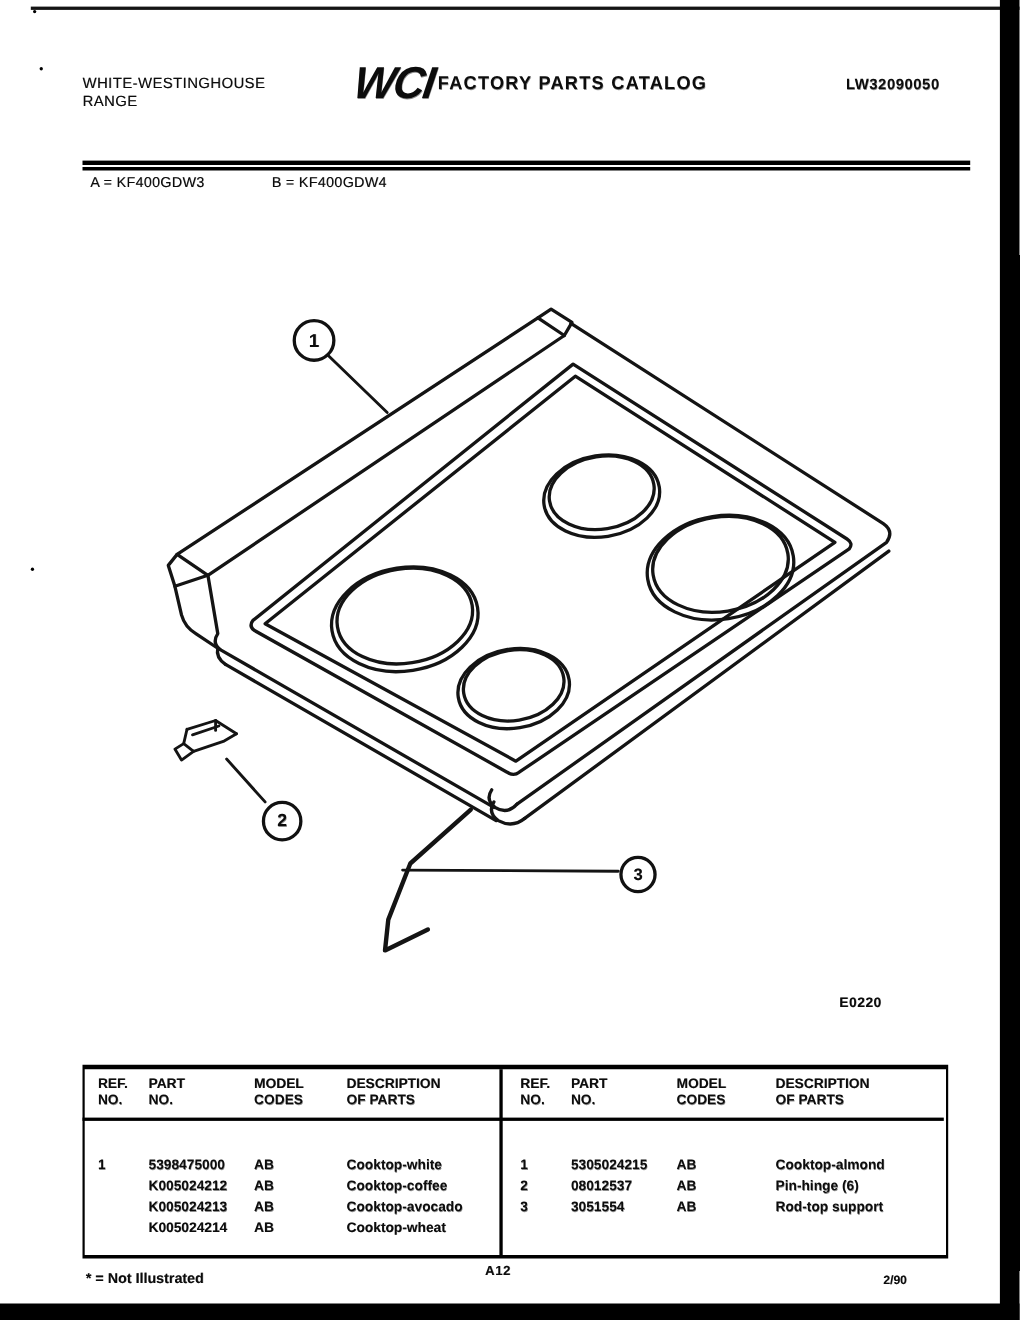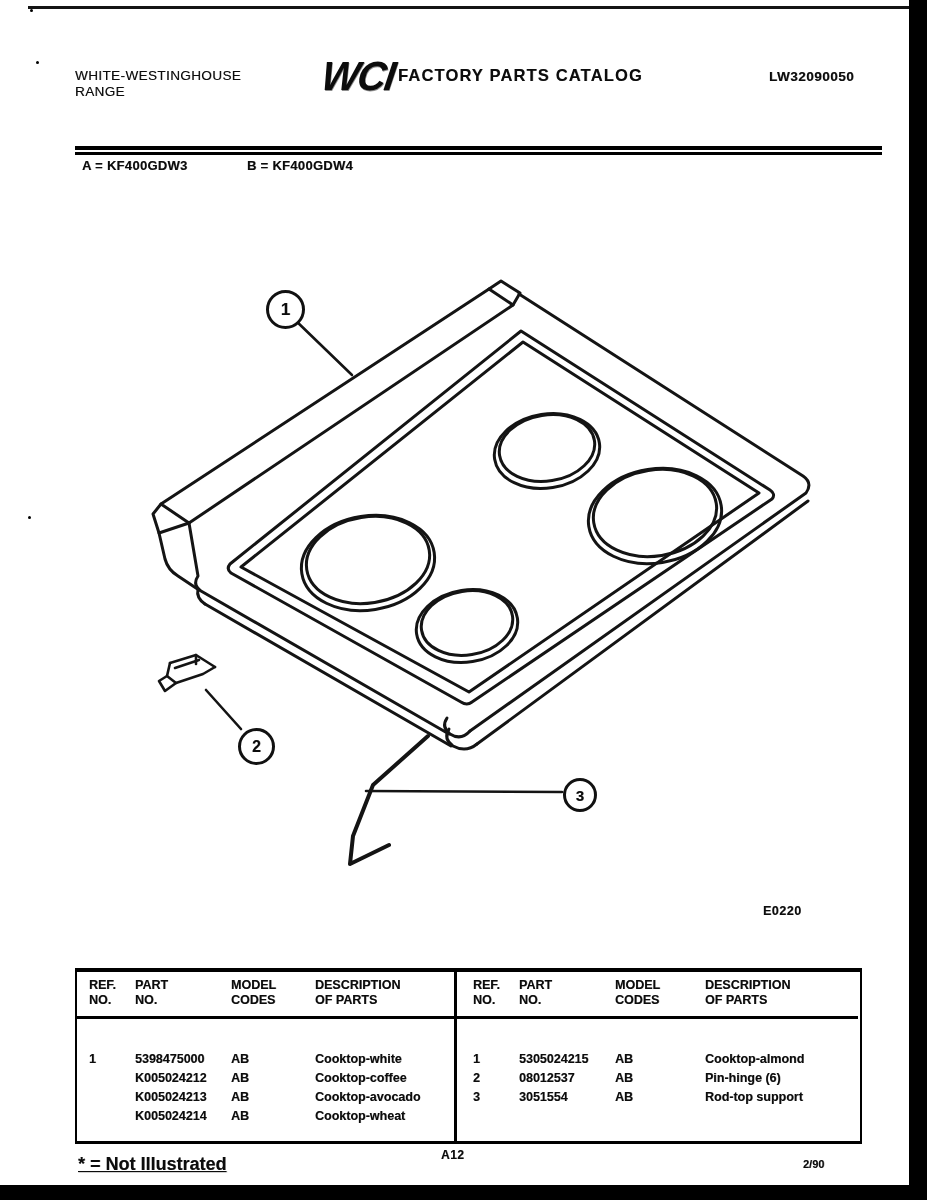--- a/index.html
+++ b/index.html
@@ -18,21 +18,21 @@
 
   
   .brand { left:75px; top:68px; font-size:13.5px; font-weight:normal; line-height:16px; letter-spacing:.4px; }
   .wci-logo { left:322px; top:54px; font-size:40px; font-weight:bold; font-style:italic;
               transform:skewX(-8deg) scaleY(1.02); letter-spacing:-2px; }
   .catalog-title { left:398px; top:66px; font-size:17px; font-weight:bold; letter-spacing:1.2px;
                    transform:scaleX(.97); transform-origin:left; }
   .doc-number { left:729px; top:69px; font-size:13.5px; font-weight:bold; letter-spacing:.5px;padding-left:40px; }
   .header-rule { left:75px; top:146px; width:807px; height:9px;
                  background:linear-gradient(#000 0 4px, #fff 4px 6px, #000 6px 9px); }
-  .models { left:82px; top:158px; font-size:13px; font-weight:bold; letter-spacing:.3px;text-align:center; }
+  .models { left:82px; top:158px; font-size:13px; font-weight:normal; letter-spacing:.3px;text-align:center; }
   .models .model-b { position:absolute; left:165px; top:0; white-space:nowrap; }
 
   
   svg.diagram { left:130px; top:270px; }
   .callout { position:absolute; border:3px solid #111; border-radius:50%; background:#fff;
              display:flex; align-items:center; justify-content:center; font-weight:bold; }
   .callout.c1 { left:266px; top:290px; width:33px; height:33px; font-size:17px; }
   .callout.c2 { left:238px; top:728px; width:31px; height:31px; font-size:16px; }
   .callout.c3 { left:563px; top:778px; width:28px; height:28px; font-size:15px; }
   .figure-code { left:763px; top:904px; font-size:12.5px; font-weight:bold; letter-spacing:.5px; }
@@ -47,21 +47,21 @@
   .half.left  { left:2px;  width:374px; }
   .half.right { left:383px; width:396px; }
   .thead { position:absolute; top:6px; left:0; right:0; display:grid; font-weight:bold;
            font-size:12.5px; line-height:15px; }
   .tbody { position:absolute; top:78px; left:0; right:0; }
   .trow  { display:grid; font-weight:bold; font-size:12.5px; line-height:19px; height:19px; white-space:nowrap; }
   .half.left  .thead, .half.left  .trow { grid-template-columns:46px 96px 84px auto; padding-left:10px; }
   .half.right .thead, .half.right .trow { grid-template-columns:46px 96px 90px auto; padding-left:13px; }
 
   
-  .footer-note { left:78px; top:1154px; font-size:18px; font-weight:bold;text-decoration:underline; }
+  .footer-note { left:78px; top:1154px; font-size:13px; font-weight:bold; }
   .page-number { left:441px; top:1148px; font-size:12px; font-weight:bold; letter-spacing:.5px; }
   .issue-date  { left:803px; top:1158px; font-size:11px; font-weight:bold; }
 </style>
 </head>
 <body>
 
 <div class="abs edge-line-top"></div>
 <div class="abs edge-band-right"></div>
 <div class="abs edge-band-bottom"></div>
 <div class="abs speck" style="left:30px;top:9px;width:3px;height:3px;"></div>

